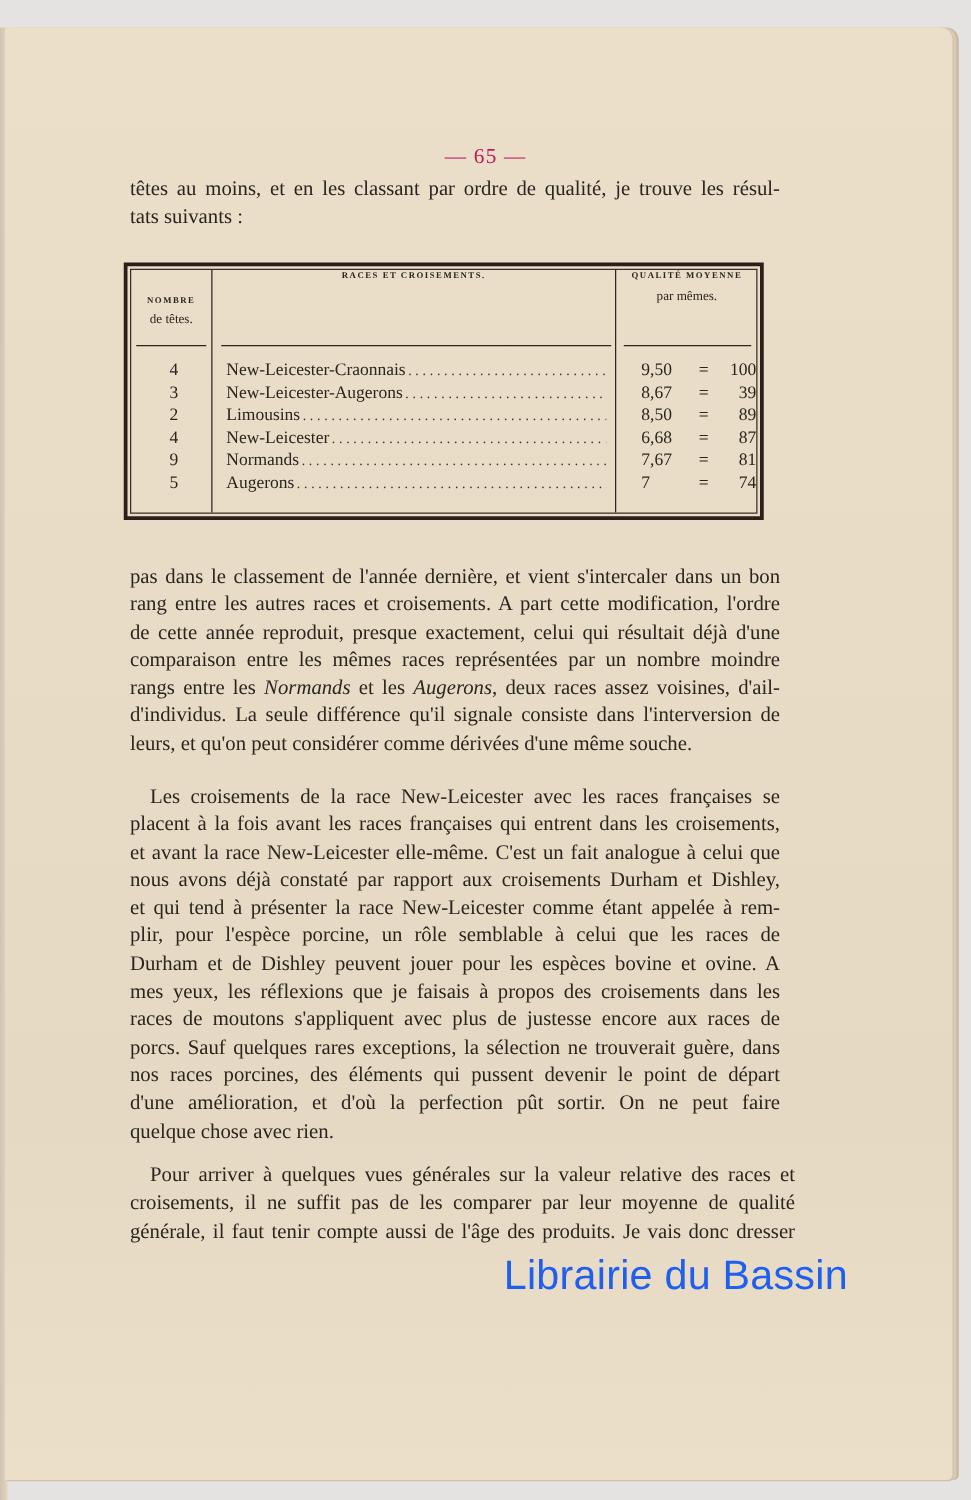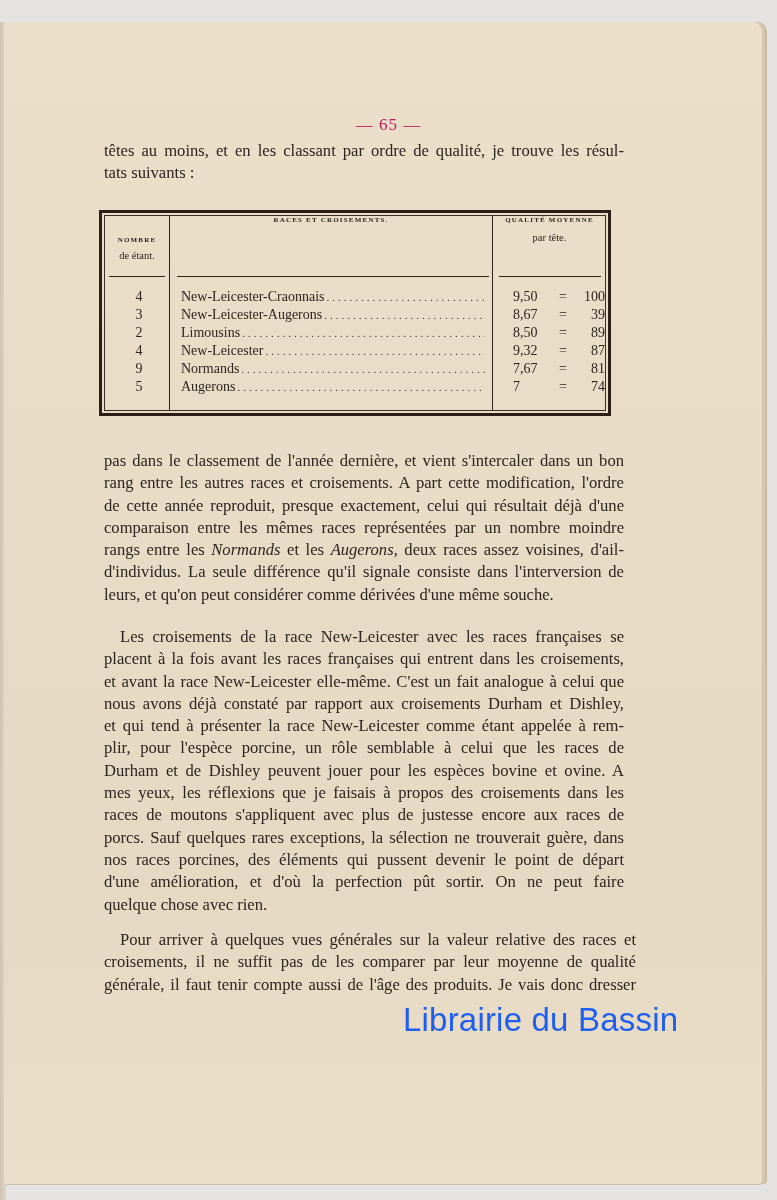--- a/index.html
+++ b/index.html
@@ -161,28 +161,28 @@
 
 <div class="text" style="top:140px;">
   <p class="justify-all">têtes au moins, et en les classant par ordre de qualité, je trouve les résul-</p>
   <p class="last-line">tats suivants :</p>
 </div>
 
 <div class="table-frame">
   <div class="table-inner">
     <div class="col col-count">
       <div class="hdr-small" style="margin-top:20px;">NOMBRE</div>
-      <div class="hdr-sub" style="margin-top:6px;">de étant.</div>
+      <div class="hdr-sub" style="margin-top:6px;">de têtes.</div>
     </div>
     <div class="col col-race">
       <div class="hdr-small" style="">RACES ET CROISEMENTS.</div>
     </div>
     <div class="col col-quality">
       <div class="hdr-small" style="">QUALITÉ MOYENNE</div>
-      <div class="hdr-sub" style="margin-top:8px;">par tête.</div>
+      <div class="hdr-sub" style="margin-top:8px;">par mêmes.</div>
     </div>
 
     <div class="hdr-rule" style="left:4px;width:56px;"></div>
     <div class="hdr-rule" style="left:72px;width:312px;"></div>
     <div class="hdr-rule" style="left:394px;right:4px;"></div>
 
     <div class="rows">
       <div style="position:absolute;left:0;width:64px;">
         <div class="row-line count-cell">4</div>
         <div class="row-line count-cell">3</div>
@@ -227,21 +227,21 @@
             <span class="v">8,67</span>
             <span class="eq">=</span>
             <span class="idx">39</span>
           </div>
         <div class="row-line q-cell">
             <span class="v">8,50</span>
             <span class="eq">=</span>
             <span class="idx">89</span>
           </div>
         <div class="row-line q-cell">
-            <span class="v">9,32</span>
+            <span class="v">6,68</span>
             <span class="eq">=</span>
             <span class="idx">87</span>
           </div>
         <div class="row-line q-cell">
             <span class="v">7,67</span>
             <span class="eq">=</span>
             <span class="idx">81</span>
           </div>
         <div class="row-line q-cell">
             <span class="v">7</span>

